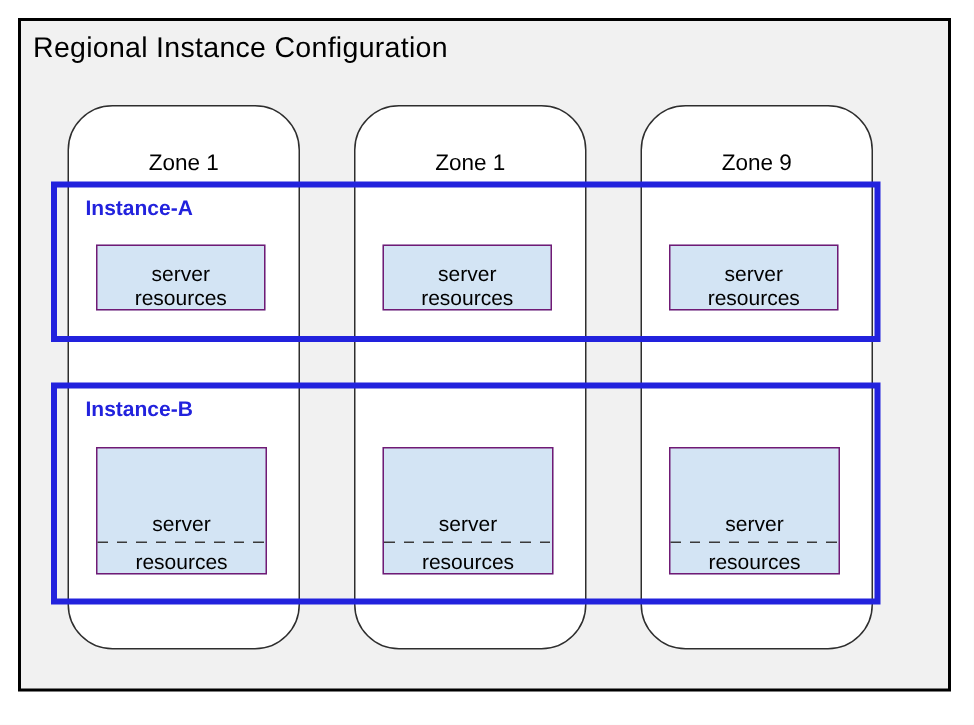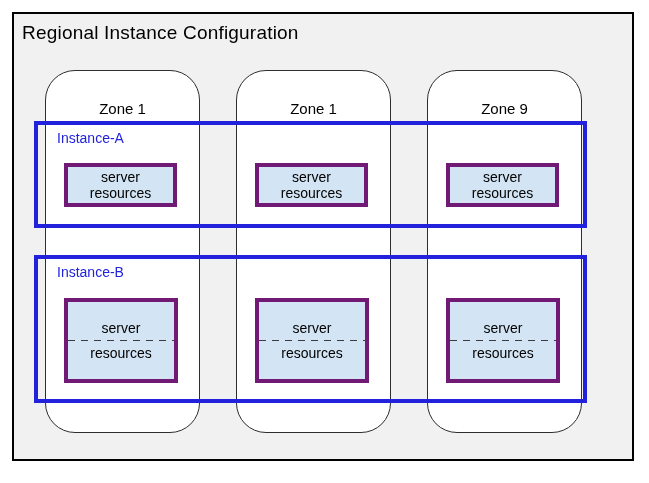--- a/index.html
+++ b/index.html
@@ -37,30 +37,30 @@
   .instance{
     position:absolute;left:34px;width:553px;
     border:4px solid var(--instance_blue,#2222dd);
     box-sizing:border-box;
     background:transparent;
   }
   .instance-a{top:121px;height:107px;}
   .instance-b{top:255px;height:148px;}
   .instance-label{
     position:absolute;left:19px;top:5px;
-    font-size:14px;font-weight:normal;
+    font-size:14px;font-weight:bold;
     color:var(--instance_blue,#2222dd);
   }
   .srv-box{
     position:absolute;
     background:var(--server_fill,#d3e4f4);
-    border:4px solid #701a75;
+    border:1px solid #701a75;
     box-sizing:border-box;
     display:flex;flex-direction:column;
-    align-items:center;justify-content:center;
+    align-items:center;justify-content:flex-end;
     font-size:14px;color:#000;line-height:16px;
     text-align:center;
   }
   .row-a{top:163px;height:44px;width:113px;}
   .row-b{top:298px;height:85px;width:114px;}
   .col-1{left:64px;}
   .col-2{left:255px;}
   .col-3{left:446px;}
   .dash-divider{
     width:100%;height:1px;margin:4px 0;

